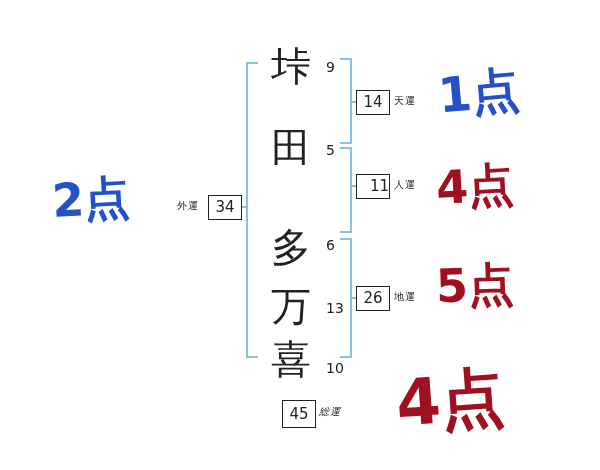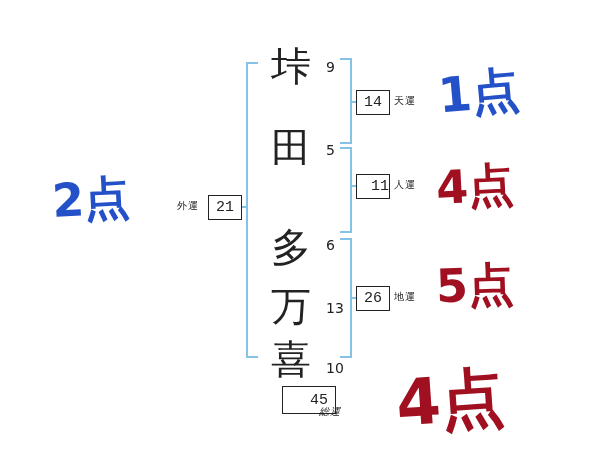--- a/index.html
+++ b/index.html
@@ -9,21 +9,21 @@
   }
   .abs{position:absolute;}
   .kanji{
     font-size:40px;color:var(--ink,#222);line-height:1;
     font-family:"DejaVu Sans",sans-serif;
   }
   .strokes{font-size:14px;color:var(--ink,#222);line-height:1;}
   .numbox{
     border:1.6px solid var(--ink,#222);background:#fff;color:var(--ink,#222);
     width:32px;height:23px;display:flex;align-items:center;justify-content:center;
-    font-size:15px;line-height:1;font-family:Liberation Mono, monospace;
+    font-size:15px;line-height:1;
   }
   .boxlabel{font-size:10px;color:var(--ink,#222);line-height:1;letter-spacing:1px;}
   .score{font-weight:bold;line-height:1;white-space:nowrap;}
   .blue{color:var(--blue,#1b49c8);}
   .red{color:var(--red,#a6111f);}
   .vline{width:2px;background:var(--bracket,#8fc6e8);}
   .hline{height:2px;background:var(--bracket,#8fc6e8);}
 </style>
 </head>
 <body>
@@ -42,21 +42,21 @@
   <div class="abs strokes" style="left:326px;top:301px;">13</div>
   <div class="abs strokes" style="left:326px;top:361px;">10</div>
 
   <div class="abs vline" style="left:246px;top:62px;height:296px;"></div>
   <div class="abs hline" style="left:246px;top:62px;width:12px;"></div>
   <div class="abs hline" style="left:246px;top:356px;width:12px;"></div>
   <div class="abs hline" style="left:241px;top:206px;width:6px;"></div>
 
   <div class="abs boxlabel" style="left:177px;top:201px;">外運</div>
   <div class="abs numbox" style="left:208px;top:195px;">
-    <span>21</span>
+    <span>34</span>
   </div>
 
   <div class="abs vline" style="left:350px;top:58px;height:86px;"></div>
   <div class="abs hline" style="left:340px;top:58px;width:12px;"></div>
   <div class="abs hline" style="left:340px;top:142px;width:12px;"></div>
   <div class="abs hline" style="left:352px;top:101px;width:6px;"></div>
 
   <div class="abs numbox" style="left:356px;top:90px;">
     <span>14</span>
   </div>
@@ -75,21 +75,21 @@
   <div class="abs vline" style="left:350px;top:238px;height:120px;"></div>
   <div class="abs hline" style="left:340px;top:238px;width:12px;"></div>
   <div class="abs hline" style="left:340px;top:356px;width:12px;"></div>
   <div class="abs hline" style="left:352px;top:297px;width:6px;"></div>
 
   <div class="abs numbox" style="left:356px;top:286px;">
     <span>26</span>
   </div>
   <div class="abs boxlabel" style="left:394px;top:292px;">地運</div>
 
-  <div class="abs numbox" style="left:282px;top:386px;height:26px;padding-left:20px;">
+  <div class="abs numbox" style="left:282px;top:400px;height:26px;">
     <span>45</span>
   </div>
   <div class="abs boxlabel" style="left:319px;top:407px;font-style:italic;">総運</div>
 
   <div class="abs score blue" style="left:52px;top:176px;font-size:46px;transform:rotate(-3deg);">2点</div>
 
   <div class="abs score blue" style="left:438px;top:68px;font-size:48px;transform:rotate(-5deg);">1点</div>
 
   <div class="abs score red" style="left:436px;top:163px;font-size:46px;transform:rotate(-3deg);">4点</div>
 

